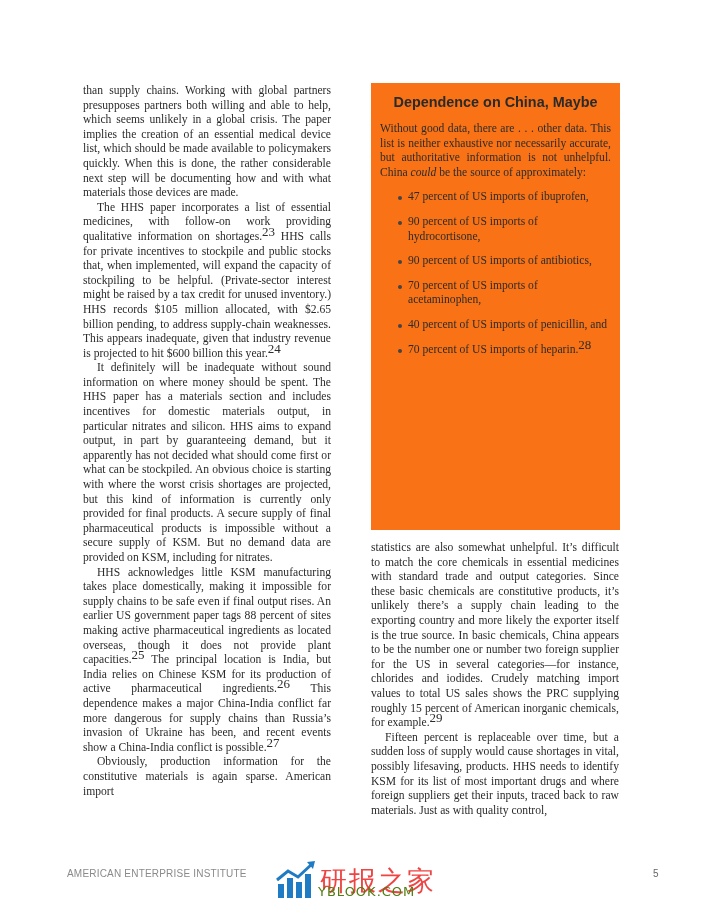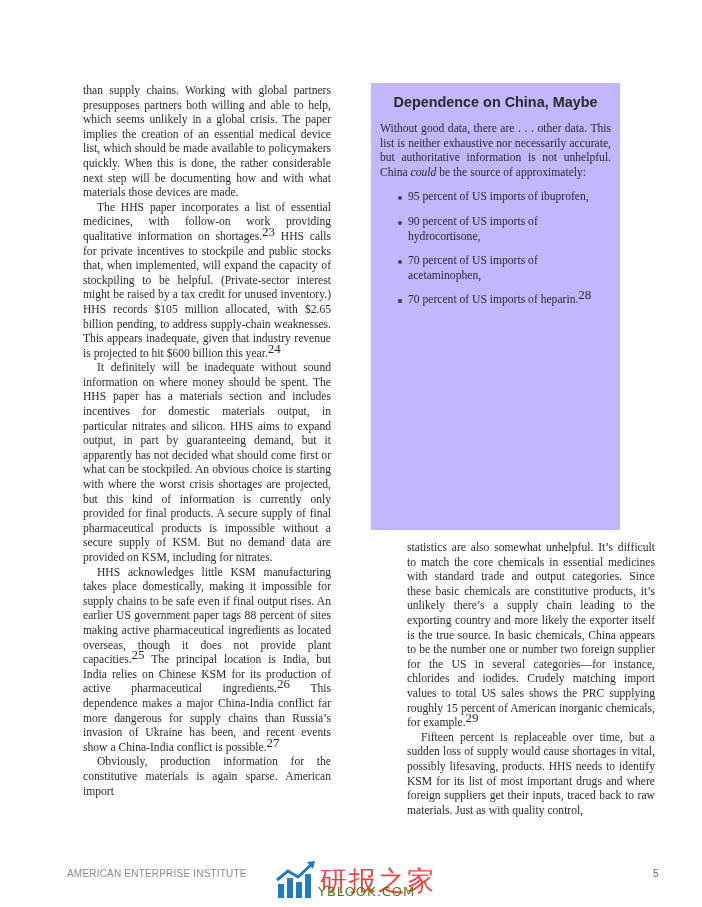--- a/index.html
+++ b/index.html
@@ -9,25 +9,25 @@
     font-family: "Liberation Serif", "DejaVu Serif", serif;
     font-size: 11.6px;
     line-height: 14.6px;
     color: #2b2b2b;
     text-align: justify;
     hyphens: manual;
   }
   .col p { margin: 0; }
   .col p.indent { text-indent: 14px; }
   #left-col { left: 83px; top: 84px; width: 248px; }
-  #right-col-text { left: 371px; top: 541px; width: 248px; margin-left: 36px; }
+  #right-col-text { left: 371px; top: 541px; width: 248px; }
   sup { font-size: 13px; line-height: 0; vertical-align: 4px; }
   #sidebar-box {
     position: absolute; left: 371px; top: 83px; width: 249px; height: 447px;
-    background: #c4b5fd; box-sizing: border-box; padding: 10px 9px 0 9px;
+    background: #f97316; box-sizing: border-box; padding: 10px 9px 0 9px;
   }
   #sidebar-title {
     font-family: "Liberation Sans", "DejaVu Sans", sans-serif;
     font-weight: bold; font-size: 14.4px; text-align: center;
     color: #2a2a2a; margin: 0 0 11px 0; line-height: 18px;
   }
   .sb-text {
     font-family: "Liberation Serif", "DejaVu Serif", serif;
     font-size: 11.6px; line-height: 14.6px; color: #2b2b2b; text-align: justify; margin: 0;
   }
@@ -69,24 +69,25 @@
   <p class="indent"><span>The HHS paper incorporates a list of essential medicines, with follow-on work providing qualitative information on shortages.</span><sup>23</sup><span> HHS calls for private incentives to stockpile and public stocks that, when implemented, will expand the capacity of stockpiling to be helpful. (Private-sector interest might be raised by a tax credit for unused inventory.) HHS records $105 million allocated, with $2.65 billion pending, to address supply-chain weaknesses. This appears inadequate, given that industry revenue is projected to hit $600 billion this year.</span><sup>24</sup></p>
   <p class="indent"><span>It definitely will be inadequate without sound information on where money should be spent. The HHS paper has a materials section and includes incentives for domestic materials output, in particular nitrates and silicon. HHS aims to expand output, in part by guaranteeing demand, but it apparently has not decided what should come first or what can be stockpiled. An obvious choice is starting with where the worst crisis shortages are projected, but this kind of information is currently only provided for final products. A secure supply of final pharmaceutical products is impossible without a secure supply of KSM. But no demand data are provided on KSM, including for nitrates.</span></p>
   <p class="indent"><span>HHS acknowledges little KSM manufacturing takes place domestically, making it impossible for supply chains to be safe even if final output rises. An earlier US government paper tags 88 percent of sites making active pharmaceutical ingredients as located overseas, though it does not provide plant capacities.</span><sup>25</sup><span> The principal location is India, but India relies on Chinese KSM for its production of active pharmaceutical ingredients.</span><sup>26</sup><span> This dependence makes a major China-India conflict far more dangerous for supply chains than Russia’s invasion of Ukraine has been, and recent events show a China-India conflict is possible.</span><sup>27</sup></p>
   <p class="indent"><span>Obviously, production information for the constitutive materials is again sparse. American import</span></p>
 </div>
 
 <div id="sidebar-box">
   <h2 id="sidebar-title">Dependence on China, Maybe</h2>
   <p class="sb-text"><span>Without good data, there are . . . other data. This list is neither exhaustive nor necessarily accurate, but authoritative information is not unhelpful. China </span><em>could</em><span> be the source of approximately:</span></p>
   <ul class="sb-list">
-    <li><span class="bullet"></span><span>95 percent of US imports of ibuprofen,</span></li>
+    <li><span class="bullet"></span><span>47 percent of US imports of ibuprofen,</span></li>
     <li><span class="bullet"></span><span>90 percent of US imports of hydrocortisone,</span></li>
+    <li><span class="bullet"></span><span>90 percent of US imports of antibiotics,</span></li>
     <li><span class="bullet"></span><span>70 percent of US imports of acetaminophen,</span></li>
-    <li><span class="bullet"></span></li>
+    <li><span class="bullet"></span><span>40 percent of US imports of penicillin, and</span></li>
     <li><span class="bullet"></span><span>70 percent of US imports of heparin.</span><sup>28</sup></li>
   </ul>
 </div>
 
 <div id="right-col-text" class="col">
   <p><span>statistics are also somewhat unhelpful. It’s difficult to match the core chemicals in essential medicines with standard trade and output categories. Since these basic chemicals are constitutive products, it’s unlikely there’s a supply chain leading to the exporting country and more likely the exporter itself is the true source. In basic chemicals, China appears to be the number one or number two foreign supplier for the US in several categories—for instance, chlorides and iodides. Crudely matching import values to total US sales shows the PRC supplying roughly 15 percent of American inorganic chemicals, for example.</span><sup>29</sup></p>
   <p class="indent"><span>Fifteen percent is replaceable over time, but a sudden loss of supply would cause shortages in vital, possibly lifesaving, products. HHS needs to identify KSM for its list of most important drugs and where foreign suppliers get their inputs, traced back to raw materials. Just as with quality control,</span></p>
 </div>
 
 <div id="footer-org">AMERICAN ENTERPRISE INSTITUTE</div>

